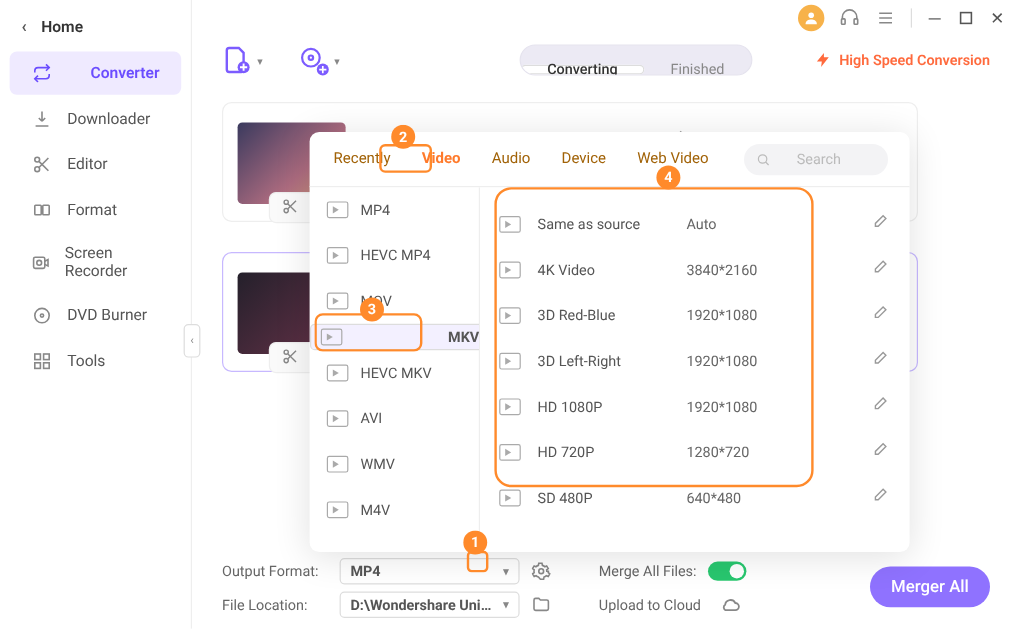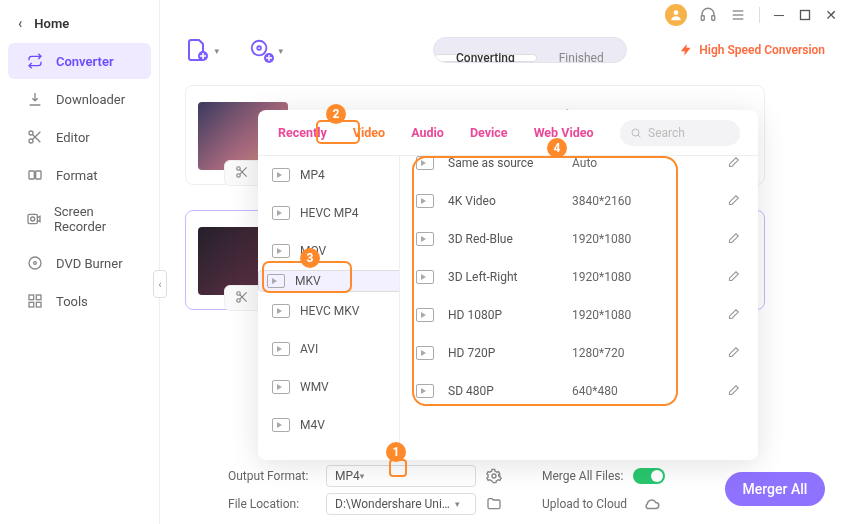--- a/index.html
+++ b/index.html
@@ -8,21 +8,21 @@
   
   .titlebar{position:absolute;top:0;right:0;height:30px;display:flex;align-items:center;gap:12px;padding-right:12px;}
   .avatar{width:22px;height:22px;border-radius:50%;background:#f7b24a;display:flex;align-items:center;justify-content:center;color:#fff;}
   .tb-icon{width:18px;height:18px;display:flex;align-items:center;justify-content:center;color:#666;}
   .win-btn{width:14px;height:14px;display:flex;align-items:center;justify-content:center;color:#555;font-size:14px;}
 
   
   .sidebar{position:absolute;left:0;top:0;bottom:0;width:160px;border-right:1px solid #eee;padding-top:5px;}
   .home{display:flex;align-items:center;gap:12px;padding:10px 18px;color:#333;font-weight:600;}
   .sb-item{display:flex;align-items:center;gap:12px;padding:9px 18px;color:#555;border-radius:6px;margin:2px 8px;}
-  .sb-item.active{background:#efeaff;color:#6b4dff;font-weight:600;}
+  .sb-item.active{background:#efeaff;color:#6b4dff;font-weight:600;justify-content:space-between;}
   .sb-icon{width:18px;height:18px;display:flex;align-items:center;justify-content:center;color:#888;}
   .sb-item.active .sb-icon{color:#6b4dff;}
 
   .collapse-tab{position:absolute;left:153px;top:270px;width:14px;height:28px;border:1px solid #ddd;border-radius:4px;background:#fff;display:flex;align-items:center;justify-content:center;font-size:10px;color:#888;}
 
   
   .main{position:absolute;left:160px;right:0;top:30px;bottom:0;}
   .topbar{height:40px;display:flex;align-items:center;padding:0 25px;gap:20px;}
   .add-btn{width:24px;height:24px;color:#7c5cff;position:relative;}
   .toggle{margin-left:140px;display:flex;border:1px solid #e5e3ee;border-radius:18px;overflow:hidden;height:26px;}
@@ -38,42 +38,42 @@
   .thumb{width:90px;height:68px;margin:16px 12px;border-radius:4px;background:linear-gradient(135deg,#3a3a5e,#ac6b7f 60%,#d8a67a);}
   .thumb2{background:linear-gradient(135deg,#24202b,#6a334a);}
   .card-tools{position:absolute;left:38px;bottom:-2px;display:flex;gap:20px;background:#fafafa;border:1px solid #eee;border-radius:6px;padding:4px 10px;}
   .ct-icon{width:16px;height:16px;color:#888;}
   .card-edit{position:absolute;left:370px;top:22px;color:#888;}
   .convert-btn{position:absolute;right:20px;top:38px;width:90px;height:30px;border:1px solid #e4defc;border-radius:15px;display:flex;align-items:center;justify-content:center;color:#7c5cff;font-size:12px;}
 
   
   .picker{position:absolute;left:258px;top:110px;width:500px;height:350px;background:#fff;border-radius:8px;box-shadow:0 4px 30px rgba(0,0,0,.12);display:flex;flex-direction:column;}
   .picker-tabs{height:46px;display:flex;align-items:center;padding:0 18px;gap:22px;border-bottom:1px solid #eee;}
-  .ptab{font-size:12.5px;color:#ec4899;padding:4px 2px;font-weight:bold;}
+  .ptab{font-size:12.5px;color:#a16207;padding:4px 2px;}
   .ptab.active{color:#ff7a2b;font-weight:700;}
-  .search{margin-left:auto;width:120px;height:26px;border-radius:13px;background:#f3f3f5;display:flex;align-items:center;padding:0 10px;gap:6px;color:#bbb;font-size:12px;}
+  .search{margin-left:auto;width:120px;height:26px;border-radius:13px;background:#f3f3f5;display:flex;align-items:center;padding:0 10px;gap:22px;color:#bbb;font-size:12px;}
   .picker-body{flex:1;display:flex;overflow:hidden;}
   .fmt-col{width:142px;border-right:1px solid #eee;overflow:auto;}
   .fmt{height:38px;display:flex;align-items:center;gap:10px;padding:0 14px;font-size:12px;color:#555;}
   .fmt.sel{background:#f3f0ff;}
   .fmt-icon{width:18px;height:14px;border:1.2px solid #aaa;border-radius:2px;position:relative;}
   .fmt-icon::after{content:"";position:absolute;left:4px;top:3px;width:0;height:0;border-left:5px solid #aaa;border-top:3px solid transparent;border-bottom:3px solid transparent;}
   .res-col{flex:1;overflow:auto;}
-  .res{height:38px;display:flex;align-items:flex-start;padding:0 16px;gap:14px;font-size:12px;color:#555;}
+  .res{height:38px;display:flex;align-items:flex-end;padding:0 16px;gap:14px;font-size:12px;color:#555;}
   .res-icon{width:18px;height:14px;border:1.2px solid #aaa;border-radius:2px;position:relative;flex:0 0 18px;}
   .res-icon::after{content:"";position:absolute;left:4px;top:3px;width:0;height:0;border-left:5px solid #aaa;border-top:3px solid transparent;border-bottom:3px solid transparent;}
   .res-name{flex:0 0 110px;}
   .res-dim{flex:0 0 110px;color:#666;}
   .res-edit{width:16px;height:16px;color:#999;}
 
   
-  .bottom{position:absolute;left:25px;right:25px;bottom:10px;height:50px;margin-left:43px;}
+  .bottom{position:absolute;left:25px;right:25px;bottom:10px;height:50px;}
   .brow{display:flex;align-items:center;gap:10px;height:24px;font-size:12px;color:#666;}
   .lbl{width:88px;}
-  .sel{width:150px;height:22px;border:1px solid #ddd;border-radius:4px;display:flex;align-items:center;padding:0 8px;justify-content:flex-start;color:#555;}
+  .sel{width:150px;height:22px;border:1px solid #ddd;border-radius:4px;display:flex;align-items:center;padding:0 8px;justify-content:space-between;color:#555;font-weight:bold;}
   .sel-caret{font-size:9px;color:#888;}
   .merge-toggle{width:32px;height:16px;border-radius:8px;background:#28c76f;position:relative;}
   .merge-toggle::after{content:"";position:absolute;right:2px;top:2px;width:12px;height:12px;border-radius:50%;background:#fff;}
   .startall{position:absolute;right:0;bottom:8px;width:100px;height:34px;border-radius:17px;background:#8f72ff;color:#fff;display:flex;align-items:center;justify-content:center;font-size:14px;font-weight:500;}
 
   
   .anno{position:absolute;width:20px;height:20px;border-radius:50%;background:#ff8a2b;color:#fff;display:flex;align-items:center;justify-content:center;font-size:12px;font-weight:700;z-index:50;}
   .ring{position:absolute;border:2px solid #ff8a2b;border-radius:10px;z-index:40;pointer-events:none;}
 
   svg{display:block;}

